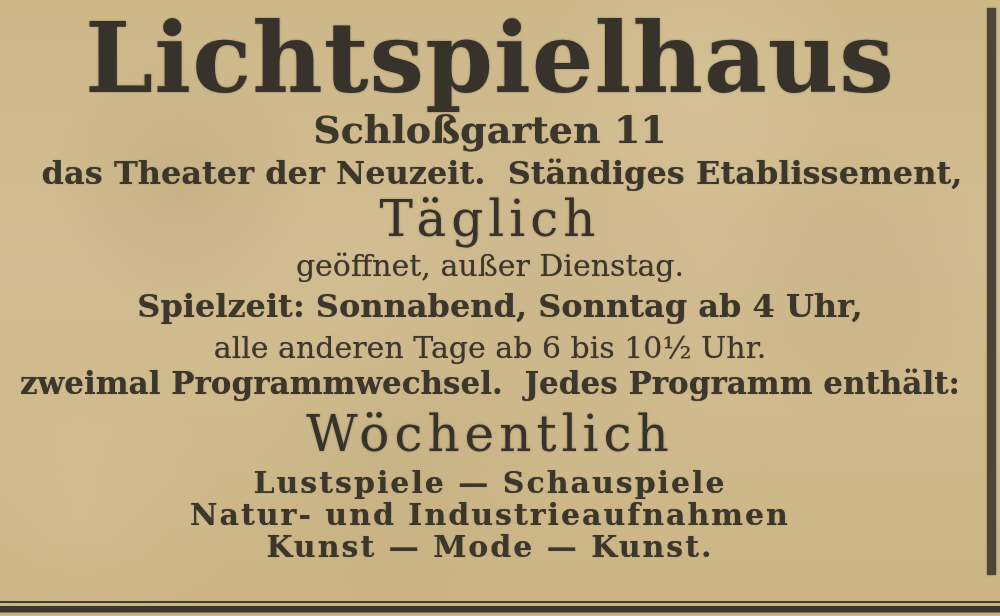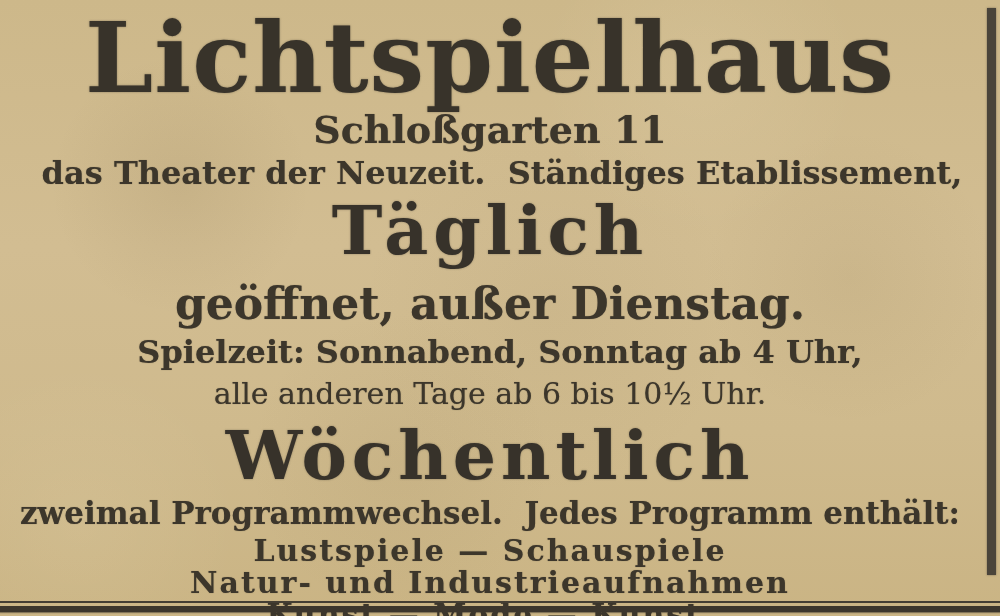--- a/index.html
+++ b/index.html
@@ -53,31 +53,31 @@
     font-size: 38px;
     font-weight: bold;
   }
   .subtitle {
     margin-top: 2px;
     font-size: 32px;
     font-weight: bold;
     margin-left: 24px;
   }
   .fatface {
-    font-size: 68px;
-    font-weight: bold;
+    font-size: 50px;
+    font-weight: normal;
     letter-spacing: 5px;
     color: #37322a;
     text-shadow: 0 0 2px rgba(56,51,42,0.45);
   }
   .daily { margin-top: -2px; }
   .open-info {
-    margin-top: 8px;
-    font-size: 44px;
-    font-weight: bold;
+    margin-top: 0px;
+    font-size: 30px;
+    font-weight: normal;
   }
   .showtimes-1 {
     margin-top: 4px;
     font-size: 32px;
     font-weight: bold;
     margin-left: 20px;
   }
   .showtimes-2 {
     margin-top: 5px;
     font-size: 30px;
@@ -130,22 +130,22 @@
 <div class="page">
 
   <div class="ad">
     <div class="line headline">Lichtspielhaus</div>
     <div class="line address">Schloßgarten 11</div>
     <div class="line subtitle">das Theater der Neuzeit.  Ständiges Etablissement,</div>
     <div class="line fatface daily">Täglich</div>
     <div class="line open-info">geöffnet, außer Dienstag.</div>
     <div class="line showtimes-1">Spielzeit: Sonnabend, Sonntag ab 4 Uhr,</div>
     <div class="line showtimes-2">alle anderen Tage ab 6 bis 10½ Uhr.</div>
+    <div class="line program-info">zweimal Programmwechsel.  Jedes Programm enthält:</div>
     <div class="line fatface weekly">Wöchentlich</div>
-    <div class="line program-info">zweimal Programmwechsel.  Jedes Programm enthält:</div>
     <div class="line program-item item-1">Lustspiele — Schauspiele</div>
     <div class="line program-item">Natur- und Industrieaufnahmen</div>
     <div class="line program-item">Kunst — Mode — Kunst.</div>
   </div>
 
   <div class="column-rule"></div>
   <div class="bottom-rule-thin"></div>
   <div class="bottom-rule-thick"></div>
 
 </div>

